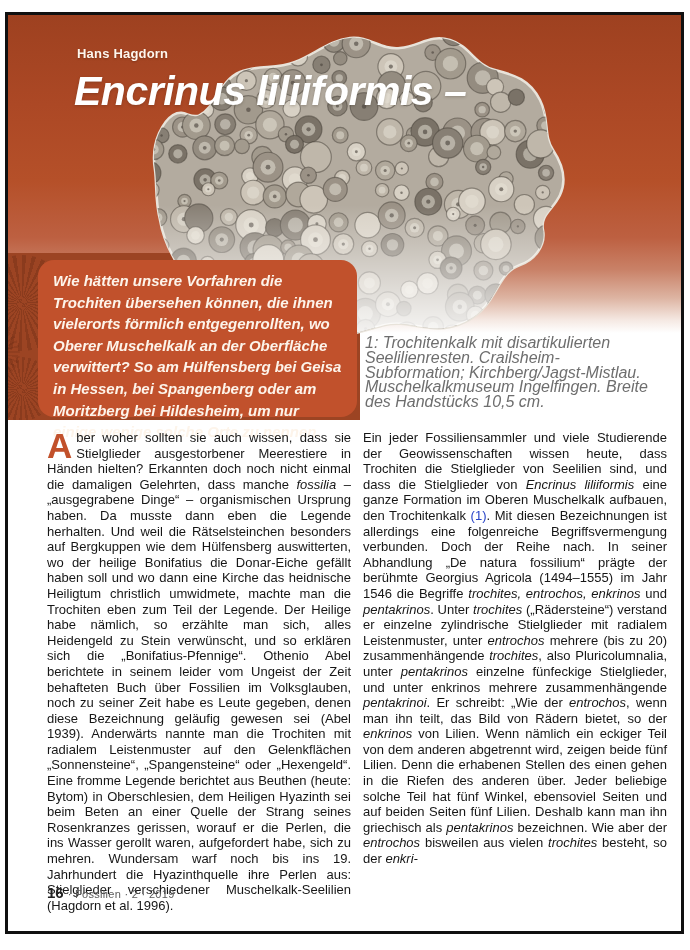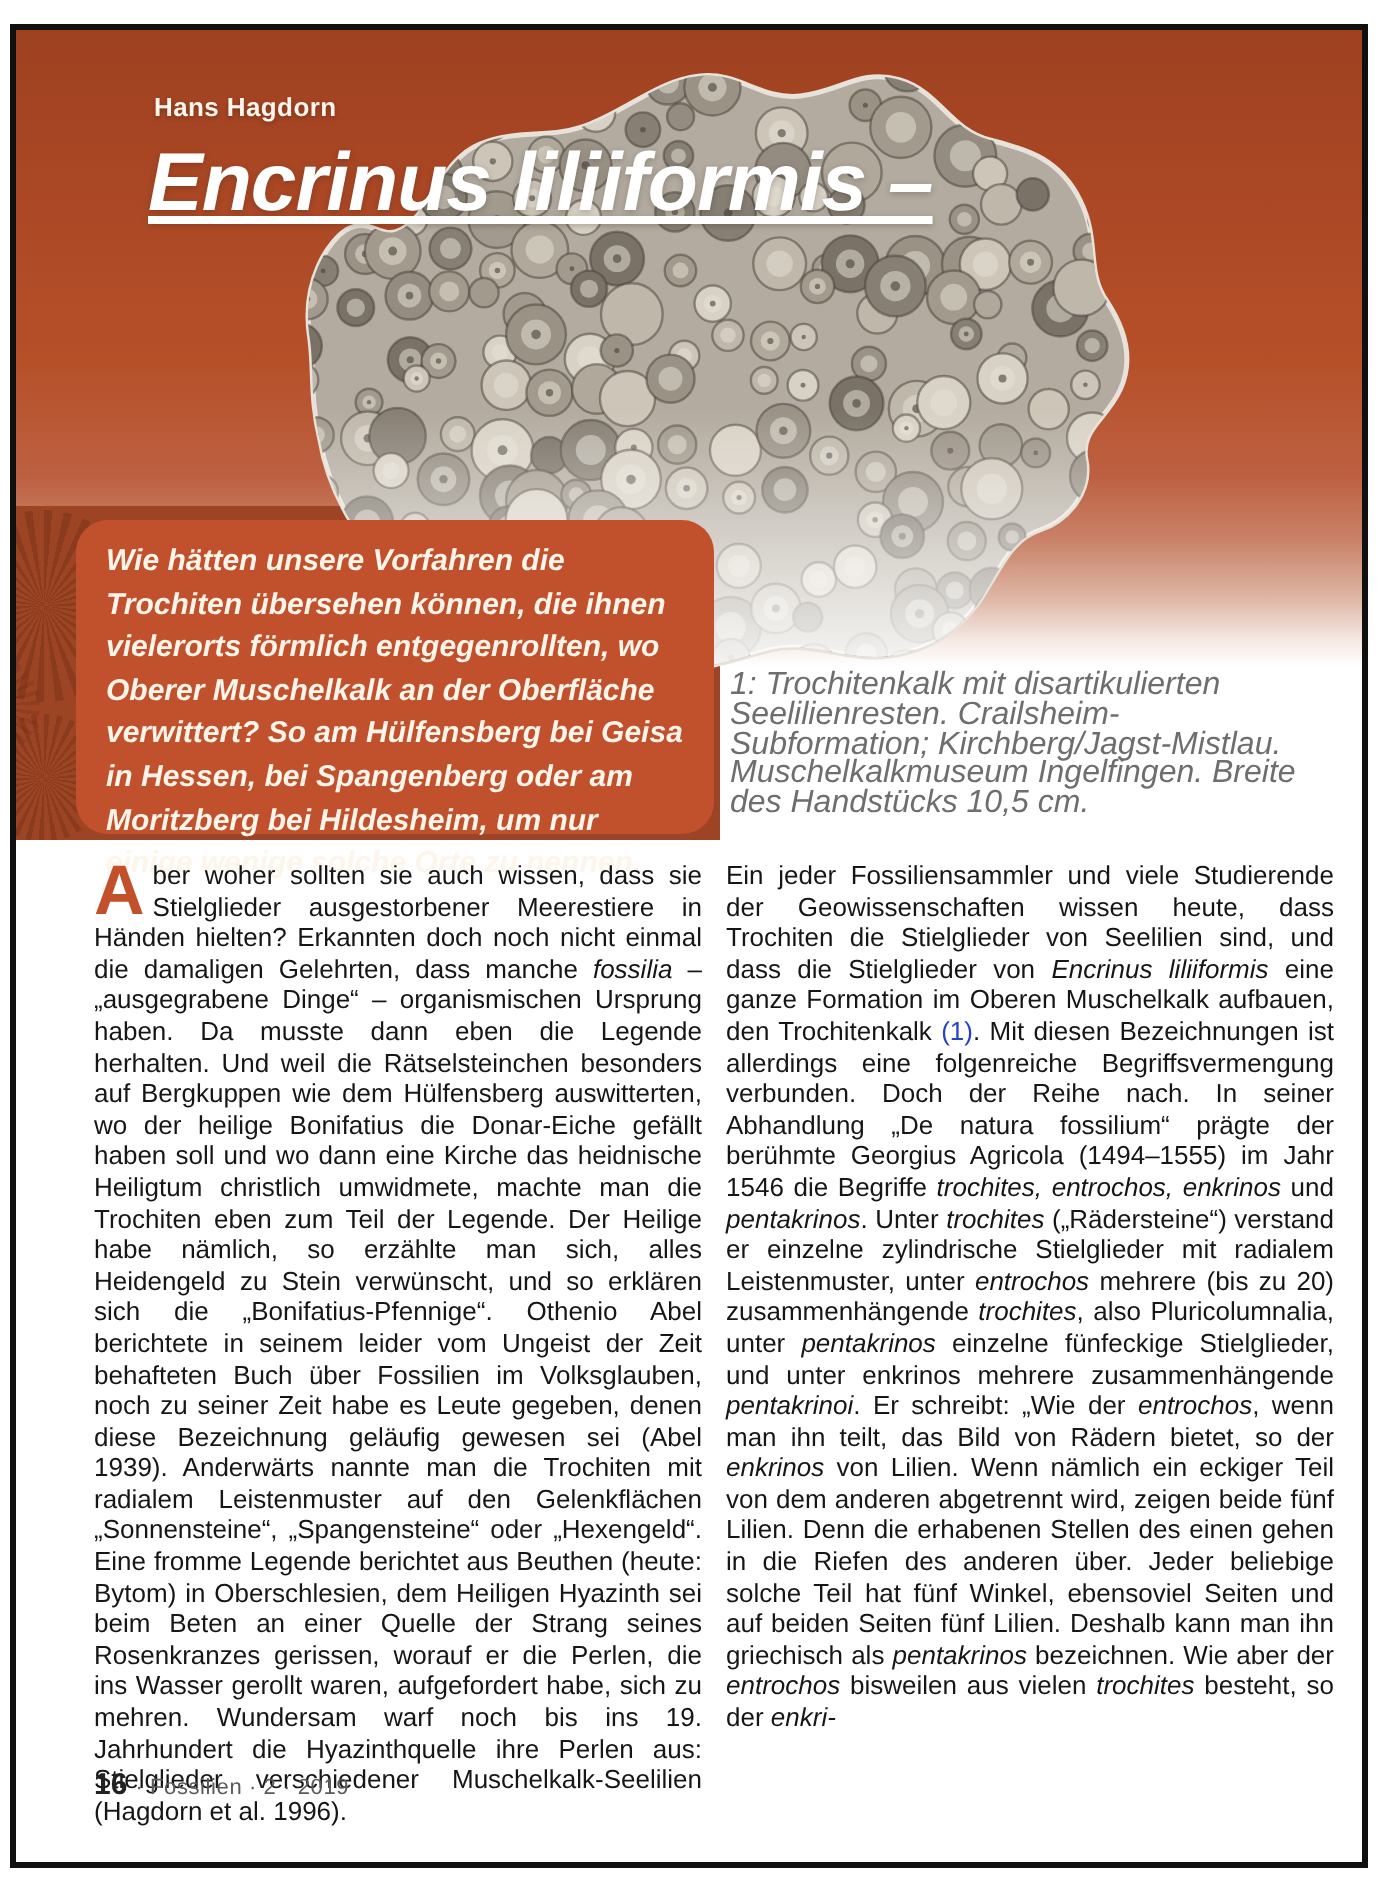--- a/index.html
+++ b/index.html
@@ -39,21 +39,21 @@
   .author{
     position:absolute;left:77px;top:46px;color:#fdf6ee;
     font-size:13px;font-weight:bold;letter-spacing:.2px;
     text-shadow:0 1px 2px rgba(60,20,5,.35);
   }
   .title{
     position:absolute;left:74px;top:64px;width:560px;color:#ffffff;
     font-size:41px;line-height:54px;font-weight:bold;letter-spacing:-0.5px;
     text-shadow:0 1px 3px rgba(40,30,20,.25);
   }
-  .title .t-italic{font-style:italic;text-decoration:underline;}
+  .title .t-italic{font-style:italic;}
   
   .intro-box{
     position:absolute;left:38px;top:260px;width:319px;height:157px;
     background:#c1512c;border-radius:16px;box-sizing:border-box;
     padding:10px 15px 0 15px;
   }
   .intro-box p{
     margin:0;color:#fdf4ea;font-size:15px;line-height:21.6px;
     font-weight:bold;font-style:italic;
   }

